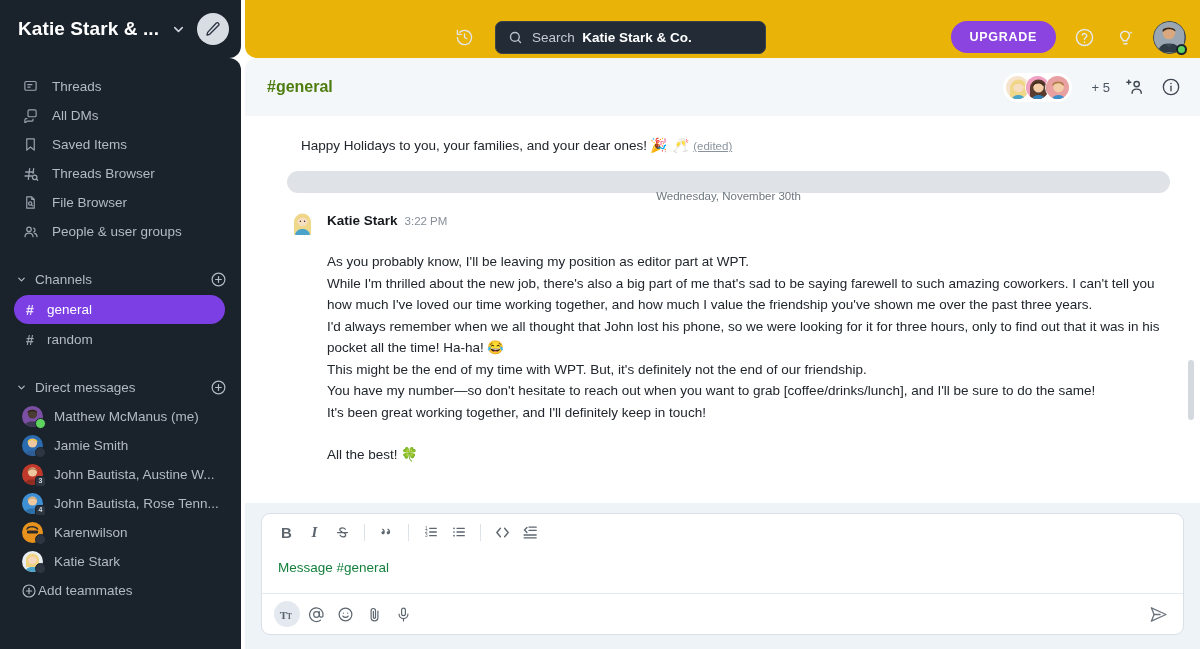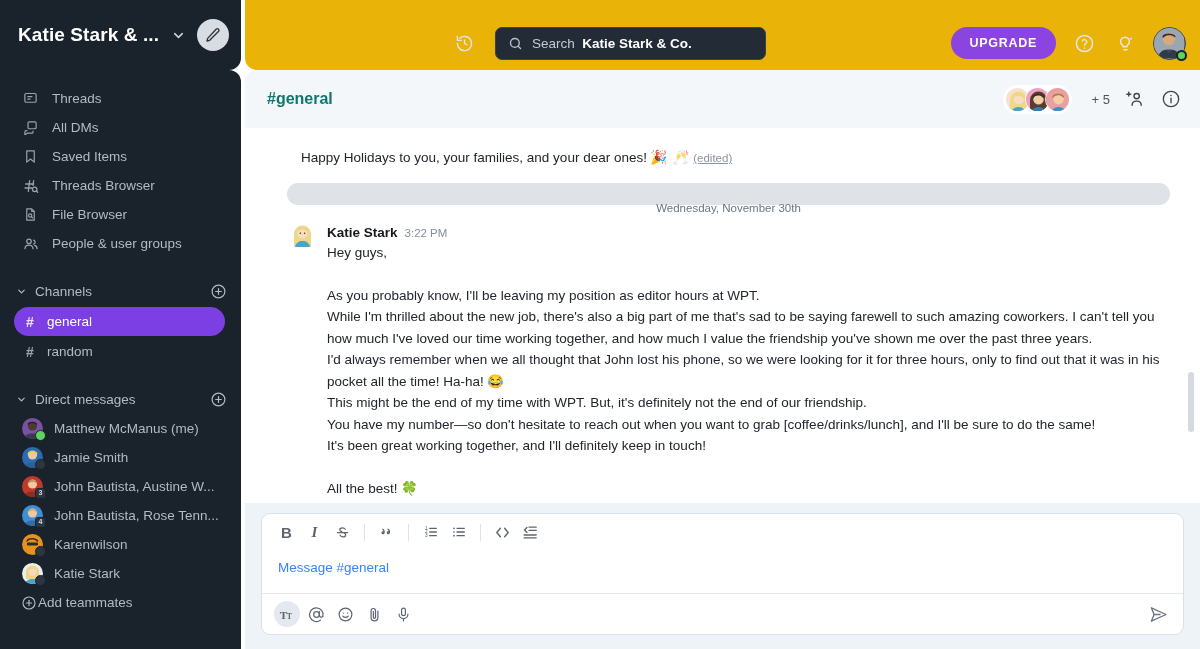--- a/index.html
+++ b/index.html
@@ -12,21 +12,21 @@
   .app {
     position: relative;
     width: 1200px; height: 649px;
     background: #ffffff;
     display: flex;
     flex-direction: column;
   }
 
   
   .topbar {
-    height: 70px;
+    height: 58px;
     display: flex;
     align-items: stretch;
     flex: 0 0 auto;
     background: #ffffff;
     gap: 4px;
   }
   .ws-chip {
     width: 241px;
     background: #1a222c;
     border-radius: 0 0 12px 0;
@@ -241,21 +241,21 @@
   }
   .chan-header {
     height: 58px;
     flex: 0 0 58px;
     background: #f4f7fa;
     border-radius: 12px 0 0 0;
     display: flex;
     align-items: center;
     padding: 0 18px 0 22px;
   }
-  .chan-title { font-size: 16px; font-weight: bold; color: #0f766e; }
+  .chan-title { font-size: 16px; font-weight: bold; color: #4d7c0f; }
   .chan-right { margin-left: auto; display: flex; align-items: center; gap: 14px; }
   .facepile {
     display: flex;
     align-items: center;
     background: #ffffff;
     border-radius: 16px;
     padding: 2px;
     gap: 0;
   }
   .facepile .fa {
@@ -340,21 +340,21 @@
     font-size: 14px;
     cursor: pointer;
   }
   .fsep { width: 1px; height: 17px; background: #dde2e8; margin: 0 6px; }
   .msg-input {
     min-height: 43px;
     display: flex;
     align-items: center;
     padding: 2px 16px 10px 16px;
     font-size: 13.5px;
-    color: #3b82f6;
+    color: #15803d;
   }
   .composer-foot {
     border-top: 1px solid #e4e9ee;
     height: 41px;
     display: flex;
     align-items: center;
     padding: 0 12px;
     gap: 3px;
   }
   .cbtn {
@@ -717,23 +717,22 @@
                   <circle cx="10.4" cy="11.2" r=".7" fill="#3a2c1f"></circle>
                   <circle cx="14.6" cy="11.2" r=".7" fill="#3a2c1f"></circle>
                   <path d="M5 25c.7-4 4-5.9 7.5-5.9S19.3 21 20 25z" fill="#4aa3c9"></path>
                 </svg>
             </div>
             <div class="msg-body">
               <div class="msg-head">
                 <span class="msg-author">Katie Stark</span>
                 <span class="msg-time">3:22 PM</span>
               </div>
-              <div class="msg-line">Hey guys,</div>
               <div class="msg-gap"></div>
-              <div class="msg-line">As you probably know, I'll be leaving my position as editor hours at WPT.</div>
+              <div class="msg-line">As you probably know, I'll be leaving my position as editor part at WPT.</div>
               <div class="msg-line">While I'm thrilled about the new job, there's also a big part of me that's sad to be saying farewell to such amazing coworkers. I can't tell you how much I've loved our time working together, and how much I value the friendship you've shown me over the past three years.</div>
               <div class="msg-line">I'd always remember when we all thought that John lost his phone, so we were looking for it for three hours, only to find out that it was in his pocket all the time! Ha-ha! 😂</div>
               <div class="msg-line">This might be the end of my time with WPT. But, it's definitely not the end of our friendship.</div>
               <div class="msg-line">You have my number—so don't hesitate to reach out when you want to grab [coffee/drinks/lunch], and I'll be sure to do the same!</div>
               <div class="msg-line">It's been great working together, and I'll definitely keep in touch!</div>
               <div class="msg-gap"></div>
               <div class="msg-line">All the best! 🍀</div>
             </div>
           </div>
         </div>

